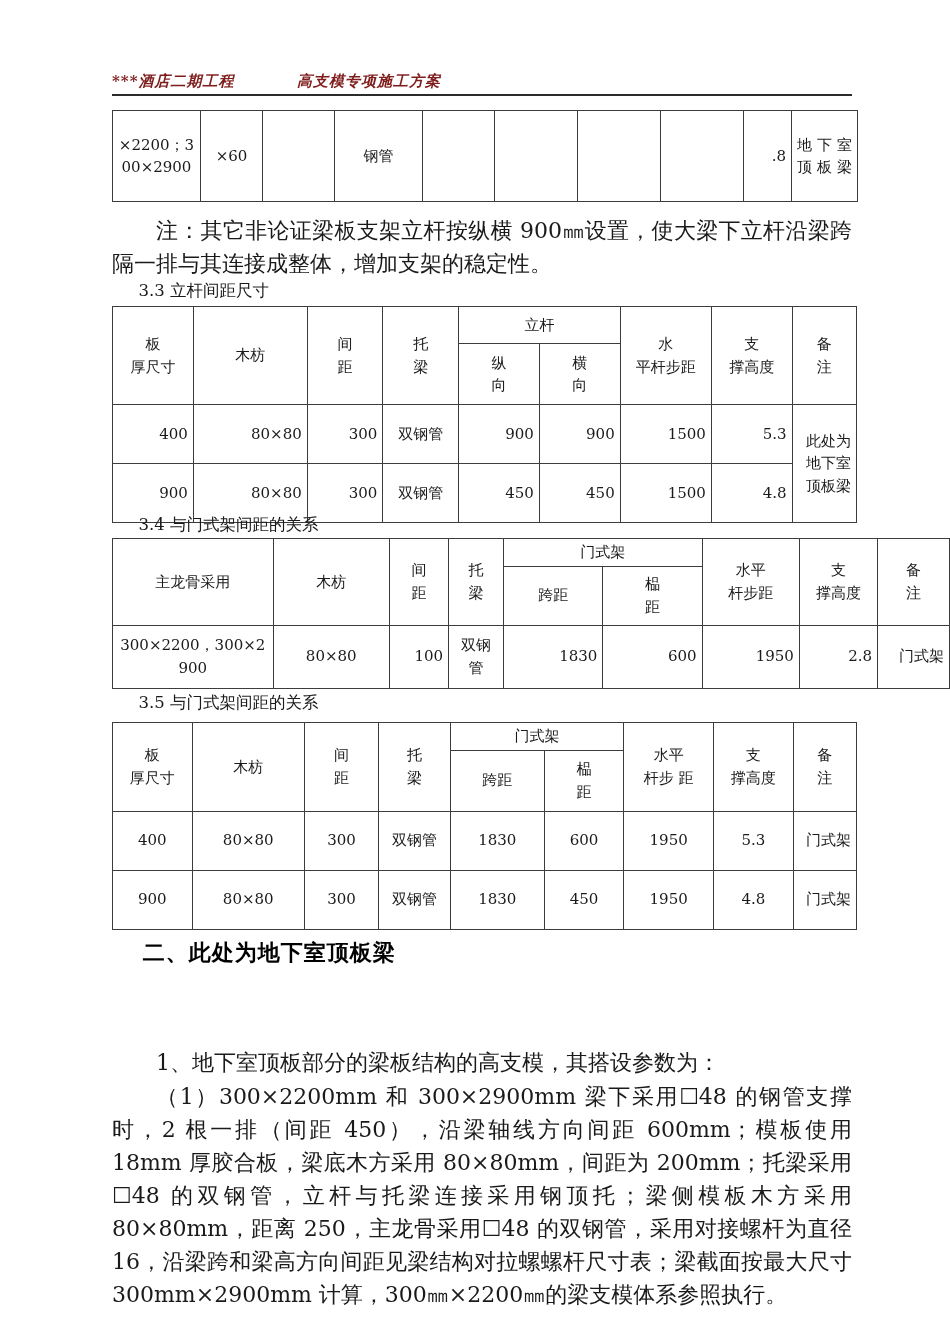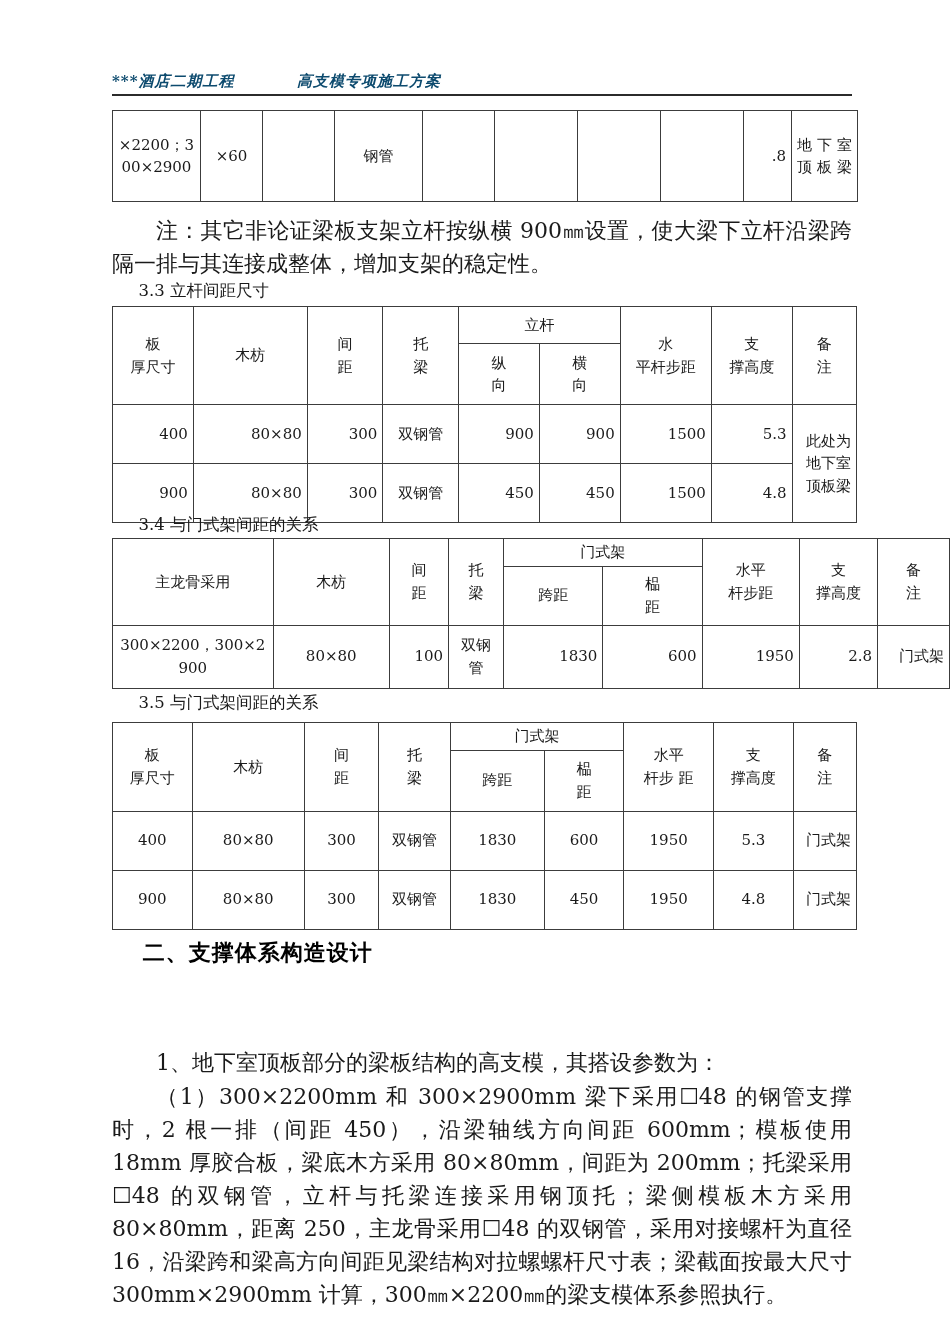--- a/index.html
+++ b/index.html
@@ -34,21 +34,21 @@
     border-bottom: 2px solid #2b2b2b;
   }
   .header-left, .header-right {
     position: absolute;
     bottom: 3px;
     font-family: "DejaVu Serif", "Liberation Serif", serif;
     font-weight: bold;
     font-style: italic;
     font-size: 15px;
     letter-spacing: 1px;
-    color: #0c4a6e;
+    color: #7f1d1d;
     white-space: nowrap;
   }
   .header-left { left: 0px; }
   .header-right { left: 185px; }
 
   
   table.doc {
     border-collapse: collapse;
     table-layout: fixed;
     font-size: 15px;
@@ -358,21 +358,21 @@
         <td class="c">双钢管</td>
         <td class="c">1830</td>
         <td class="c">450</td>
         <td class="c">1950</td>
         <td class="c">4.8</td>
         <td class="r">门式架</td>
       </tr>
     </tbody>
   </table>
 
-  <div class="sec-title" style="top:938px;">二、支撑体系构造设计</div>
+  <div class="sec-title" style="top:938px;">二、此处为地下室顶板梁</div>
 
 
   <div class="para indent" style="top:1046px;">1、地下室顶板部分的梁板结构的高支模，其搭设参数为：</div>
 
   <div class="para indent" style="top:1080px;">（1）300×2200mm 和 300×2900mm 梁下采用☐48 的钢管支撑时，2 根一排（间距 450），沿梁轴线方向间距 600mm；模板使用 18mm 厚胶合板，梁底木方采用 80×80mm，间距为 200mm；托梁采用☐48 的双钢管，立杆与托梁连接采用钢顶托；梁侧模板木方采用 80×80mm，距离 250，主龙骨采用☐48 的双钢管，采用对接螺杆为直径 16，沿梁跨和梁高方向间距见梁结构对拉螺螺杆尺寸表；梁截面按最大尺寸 300mm×2900mm 计算，300㎜×2200㎜的梁支模体系参照执行。</div>
 
 
 </div>
 
 </body></html>

